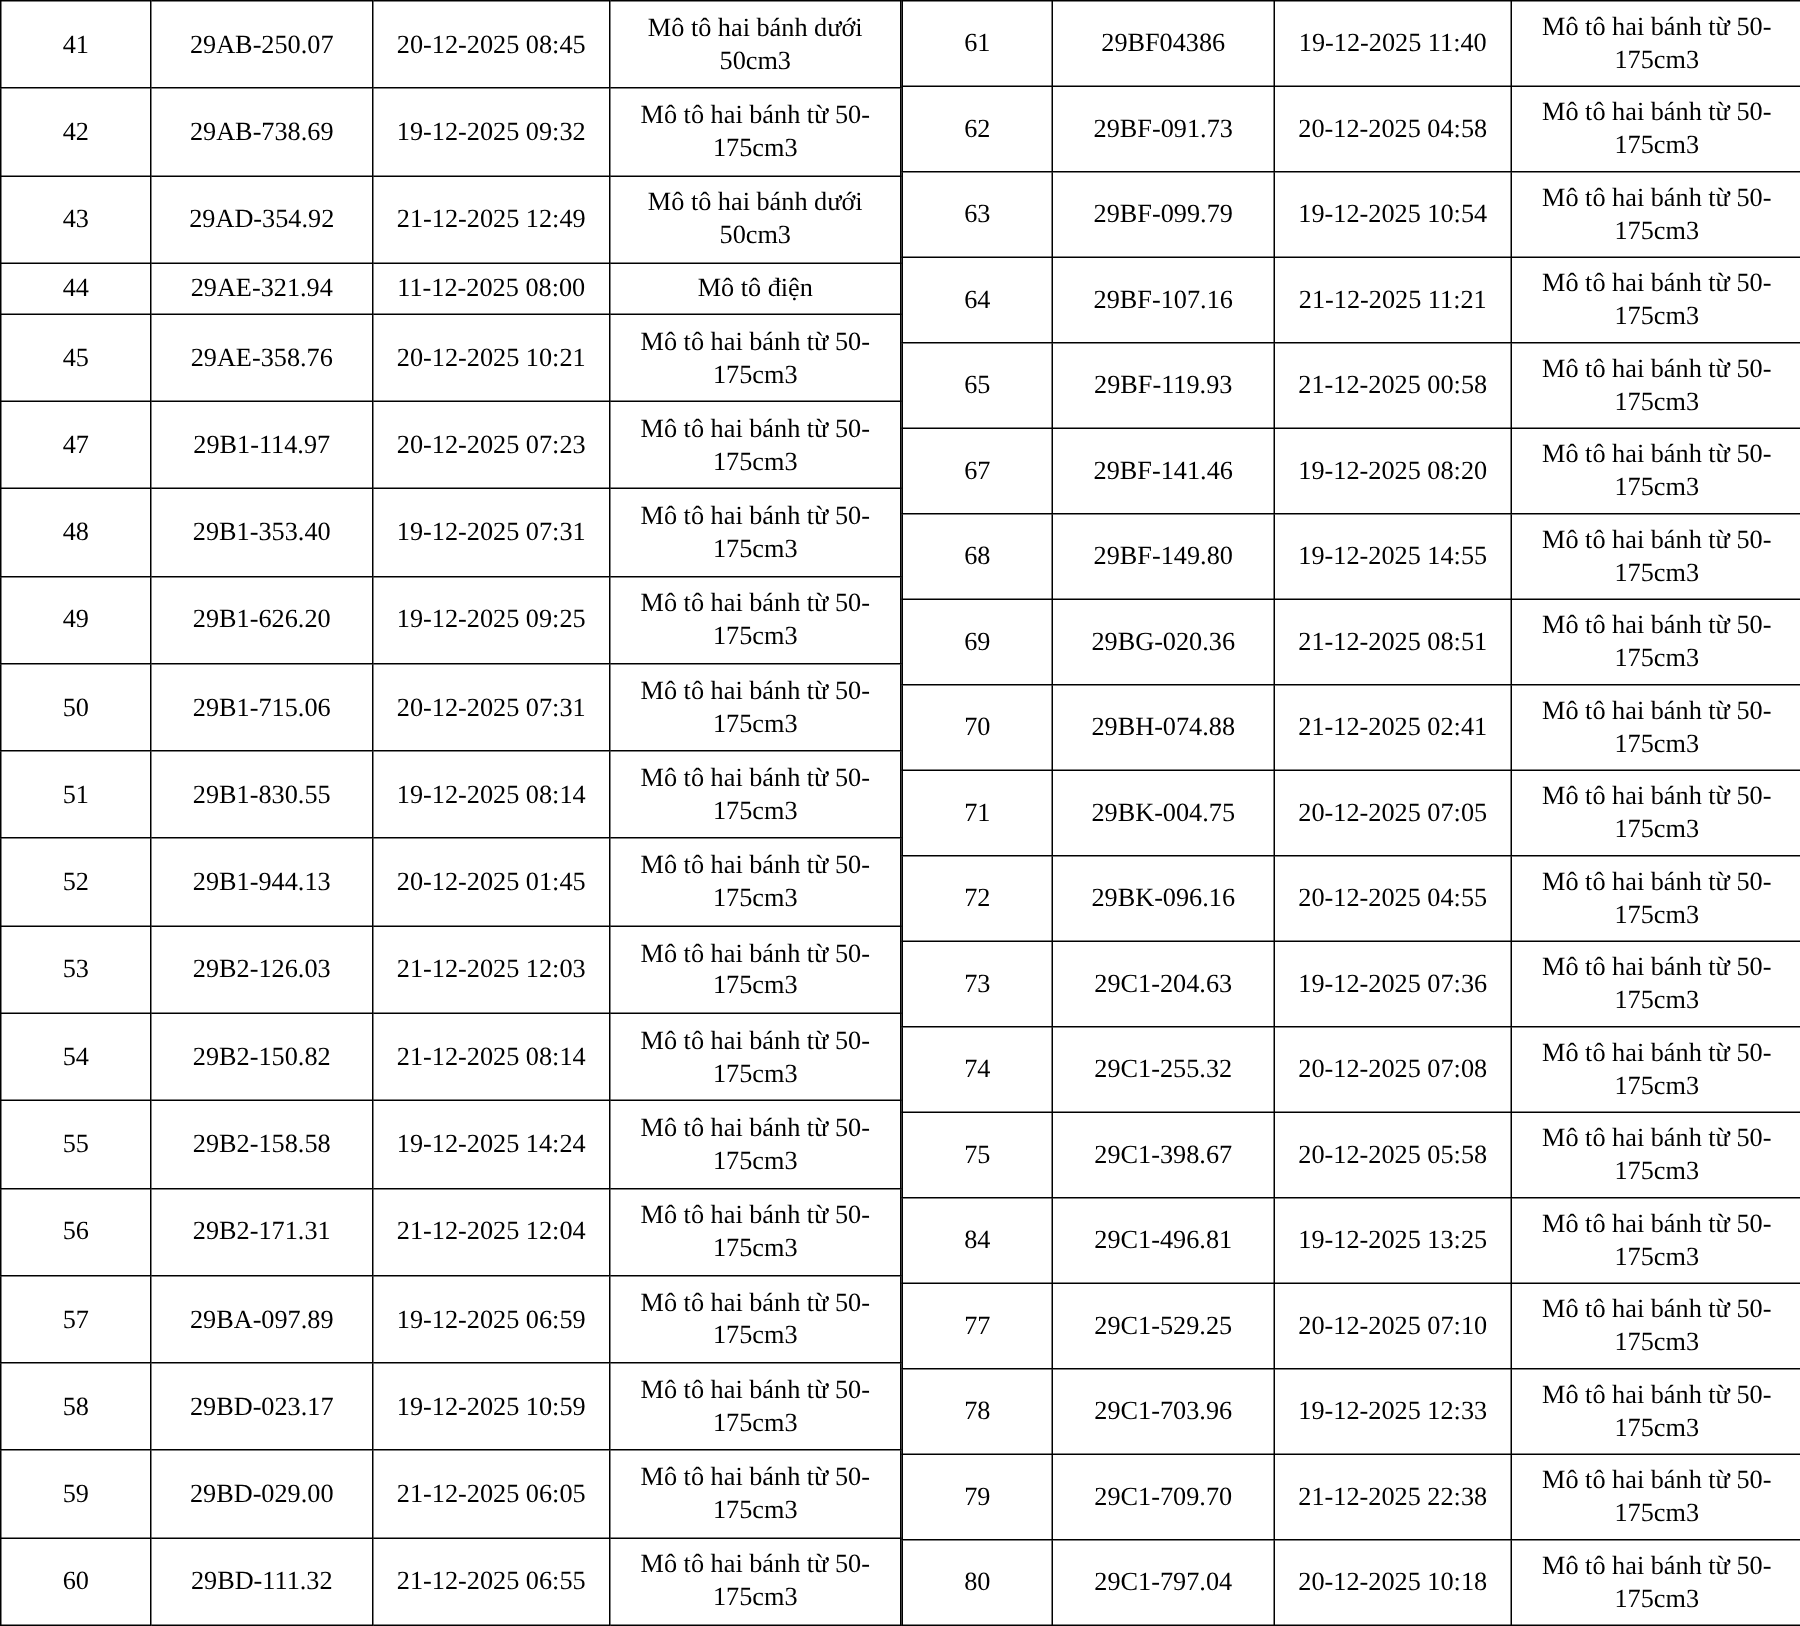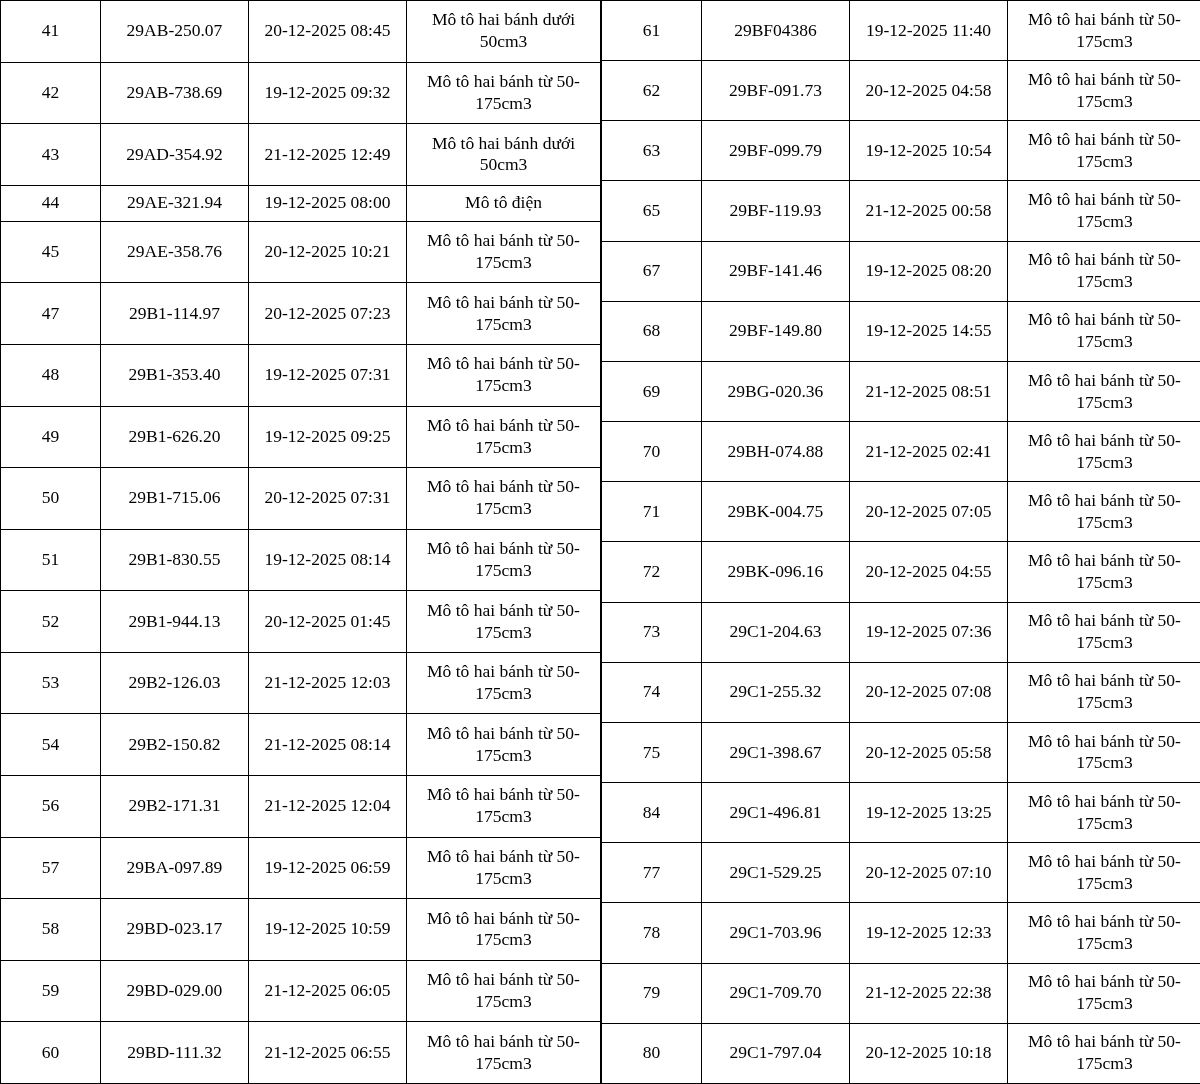--- a/index.html
+++ b/index.html
@@ -76,21 +76,21 @@
         </tr>
         <tr>
           <td>43</td>
           <td>29AD-354.92</td>
           <td>21-12-2025 12:49</td>
           <td class="cell-type">Mô tô hai bánh dưới 50cm3</td>
         </tr>
         <tr>
           <td>44</td>
           <td>29AE-321.94</td>
-          <td>19-12-2025 08:00</td>
+          <td>11-12-2025 08:00</td>
           <td class="cell-type">Mô tô điện</td>
         </tr>
         <tr>
           <td>45</td>
           <td>29AE-358.76</td>
           <td>20-12-2025 10:21</td>
           <td class="cell-type">Mô tô hai bánh từ 50-175cm3</td>
         </tr>
         <tr>
           <td>47</td>
@@ -131,20 +131,26 @@
         <tr>
           <td>53</td>
           <td>29B2-126.03</td>
           <td>21-12-2025 12:03</td>
           <td class="cell-type">Mô tô hai bánh từ 50-175cm3</td>
         </tr>
         <tr>
           <td>54</td>
           <td>29B2-150.82</td>
           <td>21-12-2025 08:14</td>
+          <td class="cell-type">Mô tô hai bánh từ 50-175cm3</td>
+        </tr>
+        <tr>
+          <td>55</td>
+          <td>29B2-158.58</td>
+          <td>19-12-2025 14:24</td>
           <td class="cell-type">Mô tô hai bánh từ 50-175cm3</td>
         </tr>
         <tr>
           <td>56</td>
           <td>29B2-171.31</td>
           <td>21-12-2025 12:04</td>
           <td class="cell-type">Mô tô hai bánh từ 50-175cm3</td>
         </tr>
         <tr>
           <td>57</td>
@@ -192,20 +198,26 @@
           <td>20-12-2025 04:58</td>
           <td class="cell-type">Mô tô hai bánh từ 50-175cm3</td>
         </tr>
         <tr>
           <td>63</td>
           <td>29BF-099.79</td>
           <td>19-12-2025 10:54</td>
           <td class="cell-type">Mô tô hai bánh từ 50-175cm3</td>
         </tr>
         <tr>
+          <td>64</td>
+          <td>29BF-107.16</td>
+          <td>21-12-2025 11:21</td>
+          <td class="cell-type">Mô tô hai bánh từ 50-175cm3</td>
+        </tr>
+        <tr>
           <td>65</td>
           <td>29BF-119.93</td>
           <td>21-12-2025 00:58</td>
           <td class="cell-type">Mô tô hai bánh từ 50-175cm3</td>
         </tr>
         <tr>
           <td>67</td>
           <td>29BF-141.46</td>
           <td>19-12-2025 08:20</td>
           <td class="cell-type">Mô tô hai bánh từ 50-175cm3</td>

